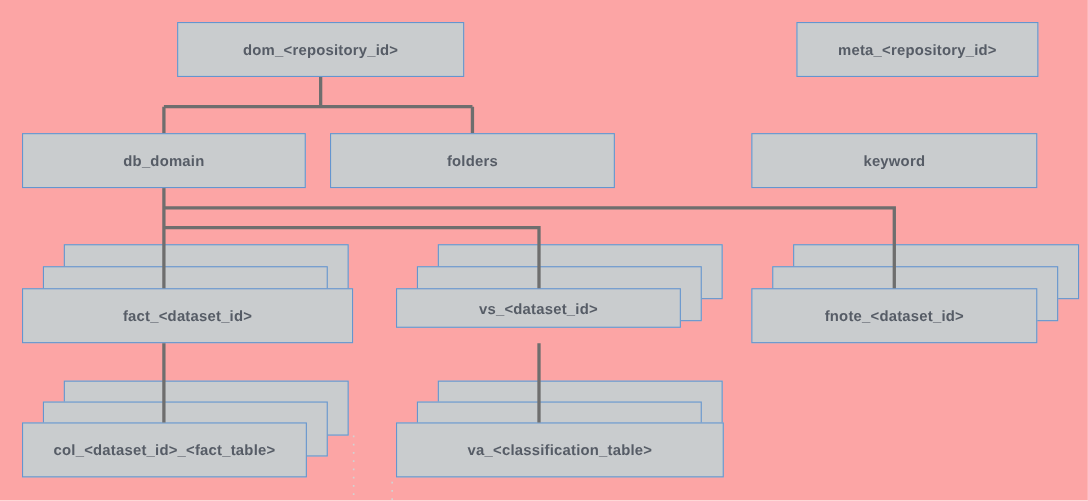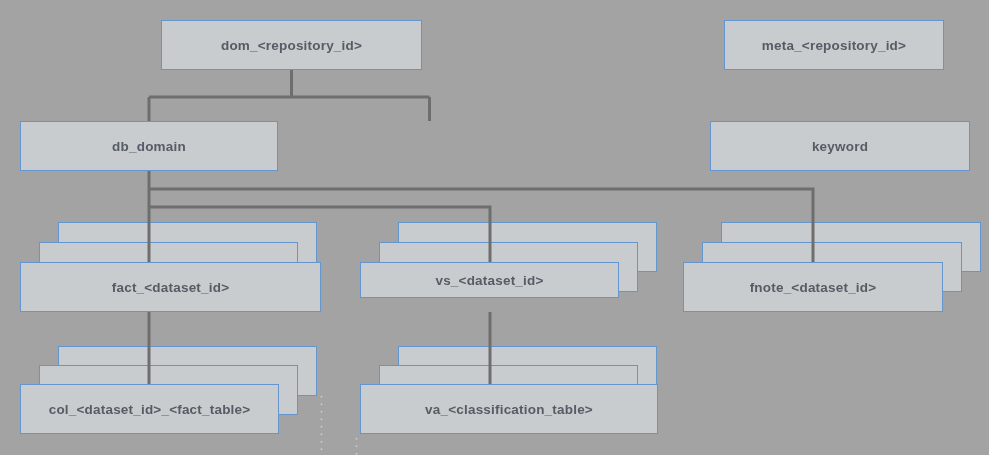--- a/index.html
+++ b/index.html
@@ -1,19 +1,19 @@
 <!DOCTYPE html>
 <html style="--box-fill: #c9ccce; --box-border: #6495cf; --connector: #6e6e6e; --label: #565c66; --page-break: #d2d2d2;"><head>
 <meta charset="utf-8">
 <style>
   html,body{margin:0;padding:0;background:#ffffff;}
   .canvas{
     position:relative;
     width:989px;height:455px;
-    background:#a3a3a3;
+    background:#fca5a5;
     font-family:"Liberation Sans",sans-serif;
     overflow:hidden;
   }
   .node{
     position:absolute;
     box-sizing:border-box;
     background:var(--box-fill,#c9ccce);
     border:1.5px solid var(--box-border,#6495cf);
     display:flex;align-items:center;justify-content:center;
   }
@@ -41,22 +41,25 @@
   </div>
 
   <div class="node" style="left:724px;top:20px;width:220px;height:50px">
     <span class="node-label">meta_&lt;repository_id&gt;</span>
   </div>
 
   <div class="node" style="left:20px;top:121px;width:258px;height:50px">
     <span class="node-label">db_domain</span>
   </div>
 
+  <div class="node" style="left:300px;top:121px;width:259px;height:50px">
+    <span class="node-label">folders</span>
+  </div>
 
-  <div class="node" style="left:710px;top:121px;width:260px;height:50px">
+  <div class="node" style="left:683px;top:121px;width:260px;height:50px">
     <span class="node-label">keyword</span>
   </div>
 
   <div>
     <div class="node" style="left:58px;top:222px;width:259px;height:50px"></div>
     <div class="node" style="left:39px;top:242px;width:259px;height:50px"></div>
     <div class="node" style="left:20px;top:262px;width:301px;height:50px">
       <span class="node-label">fact_&lt;dataset_id&gt;</span>
     </div>
   </div>

